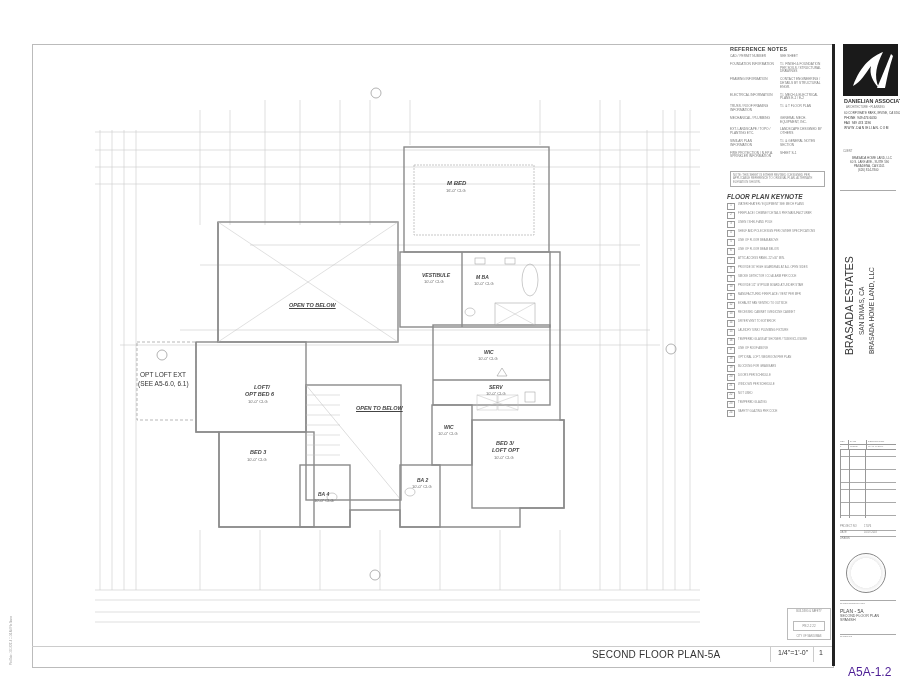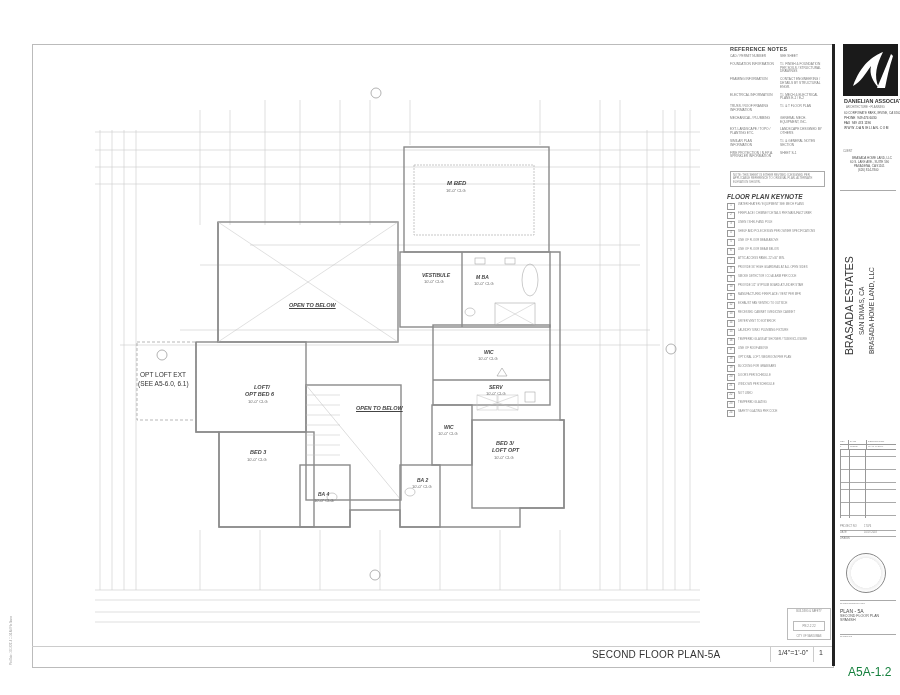--- a/index.html
+++ b/index.html
@@ -14,21 +14,21 @@
   .row .k { width:44px; font-size:3.2px; color:#777; line-height:3.8px; }
   .row .v { flex:1; font-size:3.2px; color:#777; line-height:3.8px; }
   .keynote-title { font-size:6.5px; font-weight:bold; font-style:italic; color:#444; }
   .kn { display:flex; gap:3px; margin-bottom:2px; align-items:flex-start; }
   .kn .n { width:6px; height:5px; border:0.6px solid #999; font-size:2.6px; text-align:center; color:#666; flex:none; }
   .kn .t { font-size:2.8px; color:#888; line-height:3.2px; }
   .titleblock { position:absolute; left:832px; top:44px; width:3px; height:622px; background:#222; }
   .logo { position:absolute; left:843px; top:44px; width:55px; height:52px; background:#1a1a1a; }
   .brand { position:absolute; font-size:4.4px; color:#333; white-space:nowrap; }
   .vert { position:absolute; transform-origin:left top; transform:rotate(-90deg); white-space:nowrap; }
-  .sheetnum { position:absolute; left:848px; top:665px; font-size:12px; color:#15803d;text-align:right; }
+  .sheetnum { position:absolute; left:848px; top:665px; font-size:12px; color:#4c1d95;text-align:right; }
   .bottom-bar { position:absolute; left:32px; top:646px; width:800px; height:16px; border-top:1px solid #ccc; }
   .bottom-title { position:absolute; left:592px; top:649px; font-size:10px; color:#333; letter-spacing:0.2px; }
   .bottom-scale { position:absolute; left:778px; top:649px; font-size:7px; color:#333; }
   .bottom-num { position:absolute; left:819px; top:649px; font-size:7px; color:#333; }
   .stamp { position:absolute; left:787px; top:608px; width:42px; height:30px; border:1px solid #bbb; font-size:2.6px; color:#888; text-align:center; }
   .seal { position:absolute; left:846px; top:553px; width:38px; height:38px; border-radius:50%; border:1.5px solid #888; background:radial-gradient(circle,#fff 55%,#eee 56%,#fff 70%); }
   .side-text { position:absolute; font-size:2.6px; color:#999; }
 </style>
 </head>
 <body>

